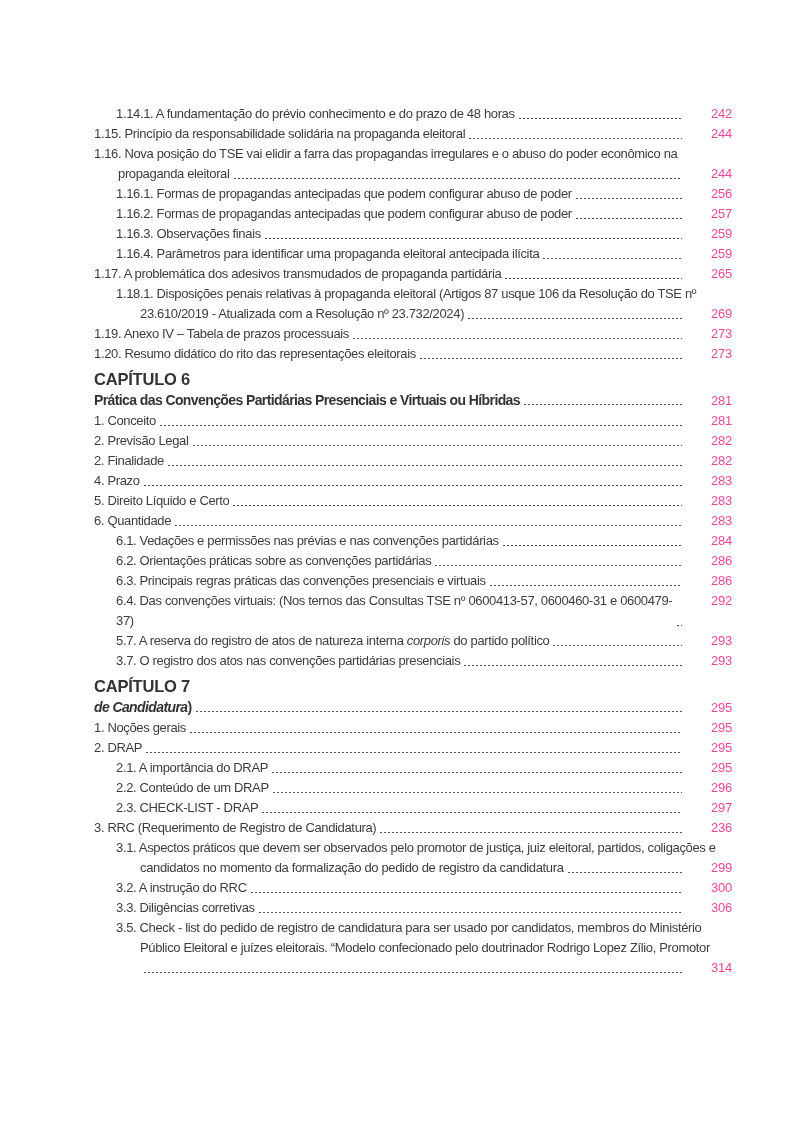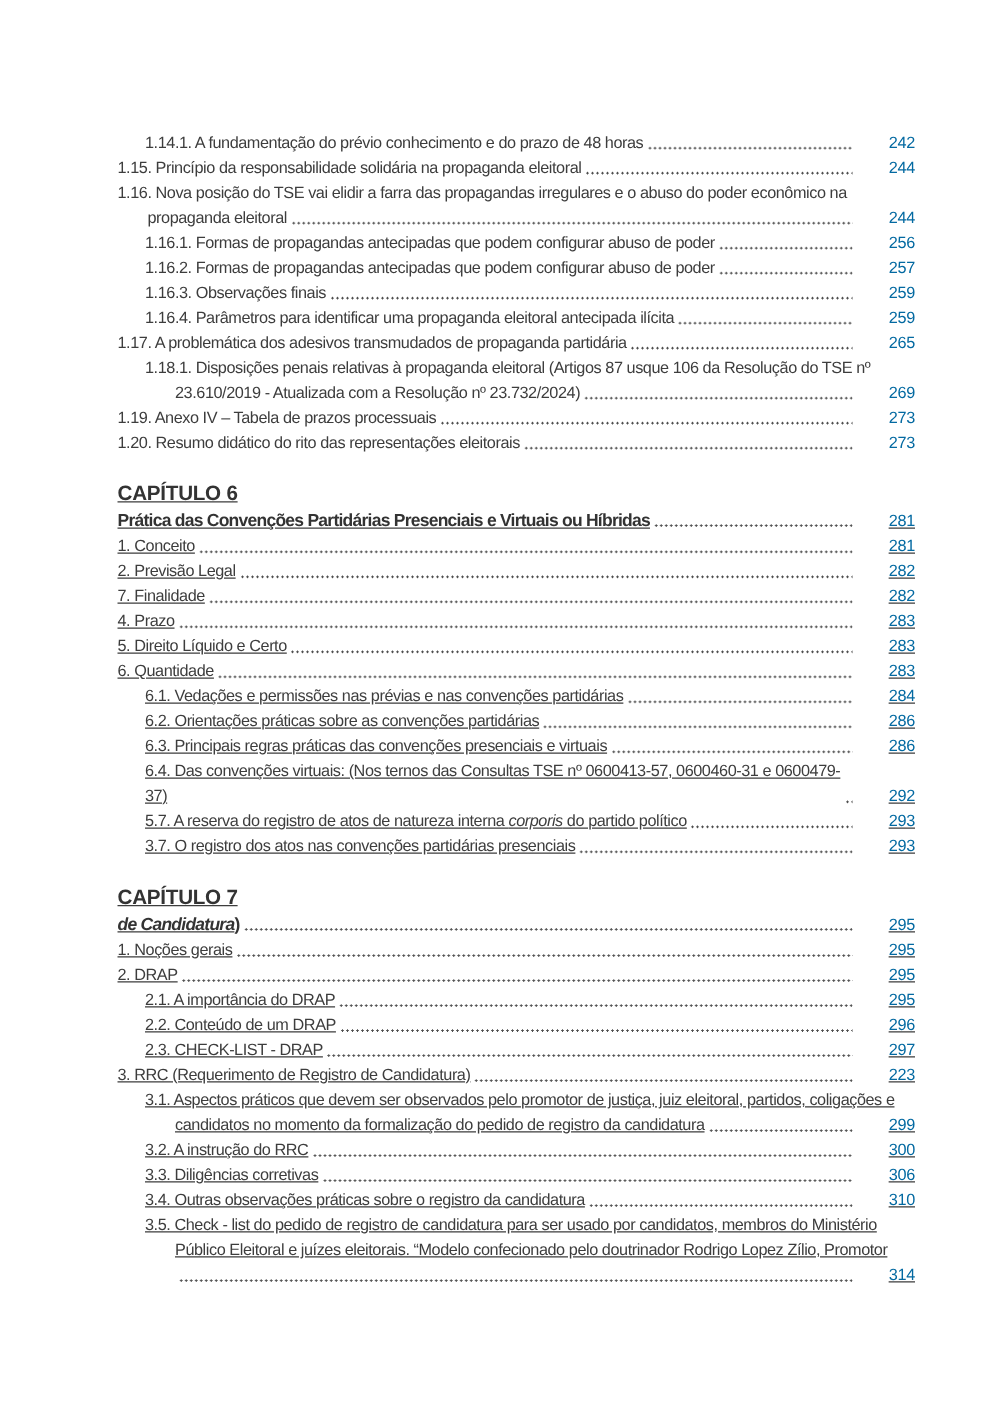--- a/index.html
+++ b/index.html
@@ -15,42 +15,42 @@
     width: 800px;
     height: 1129px;
     padding: 104px 68px 40px 94px;
     font-family: "Liberation Sans", "DejaVu Sans", sans-serif;
     font-size: 13px;
     letter-spacing: -0.35px;
     color: #3d3d3d;
     background: #ffffff;
   }
   .toc-section { margin: 0; }
-  .toc-section + .toc-section { margin-top: 20px; text-decoration: underline; }
+  .toc-section + .toc-section { margin-top: 4px; }
 
   .chapter-heading {
     font-weight: bold;
     font-size: 16.5px;
     line-height: 22px;
     color: #333333;
     letter-spacing: -0.2px;
   }
   .row {
     line-height: 20px;
   }
   .chapter-title-row {
     font-weight: bold;
     font-size: 14px;
     letter-spacing: -0.6px;
     line-height: 21px;
     color: #333333;
   }
   .last {
     display: flex;
-    align-items: flex-end;
+    align-items: flex-start;
   }
   .t { flex: 0 1 auto; min-width: 0; }
   .it { font-style: italic; }
   .lv1 { padding-left: 22px; }
   .c0  { padding-left: 24px; }
   .c1  { padding-left: 46px; }
   .dots {
     flex: 1 1 6px;
     min-width: 6px;
     height: 5px;
@@ -62,21 +62,21 @@
     background-repeat: repeat-x;
   }
   .chapter-title-row .dots { margin-bottom: 4px; }
   .page {
     flex: none;
     width: 46px;
     text-align: right;
     font-weight: normal;
     font-size: 13px;
     letter-spacing: -0.2px;
-    color: #0369a1;
+    color: #ec4899;
   }
 </style>
 </head>
 <body>
 
 <div id="page">
     <div class="toc-section">
       <div class="row last lv1">
         <span class="t"><span>1.14.1. A fundamentação do prévio conhecimento e do prazo de 48 horas</span></span>
         <span class="dots"></span>
@@ -146,21 +146,21 @@
         <span class="t"><span>1. Conceito</span></span>
         <span class="dots"></span>
         <span class="page">281</span>
       </div>
       <div class="row last">
         <span class="t"><span>2. Previsão Legal</span></span>
         <span class="dots"></span>
         <span class="page">282</span>
       </div>
       <div class="row last">
-        <span class="t"><span>7. Finalidade</span></span>
+        <span class="t"><span>2. Finalidade</span></span>
         <span class="dots"></span>
         <span class="page">282</span>
       </div>
       <div class="row last">
         <span class="t"><span>4. Prazo</span></span>
         <span class="dots"></span>
         <span class="page">283</span>
       </div>
       <div class="row last">
         <span class="t"><span>5. Direito Líquido e Certo</span></span>
@@ -231,42 +231,37 @@
         <span class="page">296</span>
       </div>
       <div class="row last lv1">
         <span class="t"><span>2.3. CHECK-LIST - DRAP</span></span>
         <span class="dots"></span>
         <span class="page">297</span>
       </div>
       <div class="row last">
         <span class="t"><span>3. RRC (Requerimento de Registro de Candidatura)</span></span>
         <span class="dots"></span>
-        <span class="page">223</span>
+        <span class="page">236</span>
       </div>
       <div class="row lv1"><span class="t"><span>3.1. Aspectos práticos que devem ser observados pelo promotor de justiça, juiz eleitoral, partidos, coligações e</span></span></div>
       <div class="row last c1">
         <span class="t"><span>candidatos no momento da formalização do pedido de registro da candidatura</span></span>
         <span class="dots"></span>
         <span class="page">299</span>
       </div>
       <div class="row last lv1">
         <span class="t"><span>3.2. A instrução do RRC</span></span>
         <span class="dots"></span>
         <span class="page">300</span>
       </div>
       <div class="row last lv1">
         <span class="t"><span>3.3. Diligências corretivas</span></span>
         <span class="dots"></span>
         <span class="page">306</span>
-      </div>
-      <div class="row last lv1">
-        <span class="t"><span>3.4. Outras observações práticas sobre o registro da candidatura</span></span>
-        <span class="dots"></span>
-        <span class="page">310</span>
       </div>
       <div class="row lv1"><span class="t"><span>3.5. Check - list do pedido de registro de candidatura para ser usado por candidatos, membros do Ministério</span></span></div>
       <div class="row c1"><span class="t"><span>Público Eleitoral e juízes eleitorais. “Modelo confecionado pelo doutrinador Rodrigo Lopez Zílio, Promotor</span></span></div>
       <div class="row last c1">
         <span class="dots"></span>
         <span class="page">314</span>
       </div>
     </div>
   </div>
 

